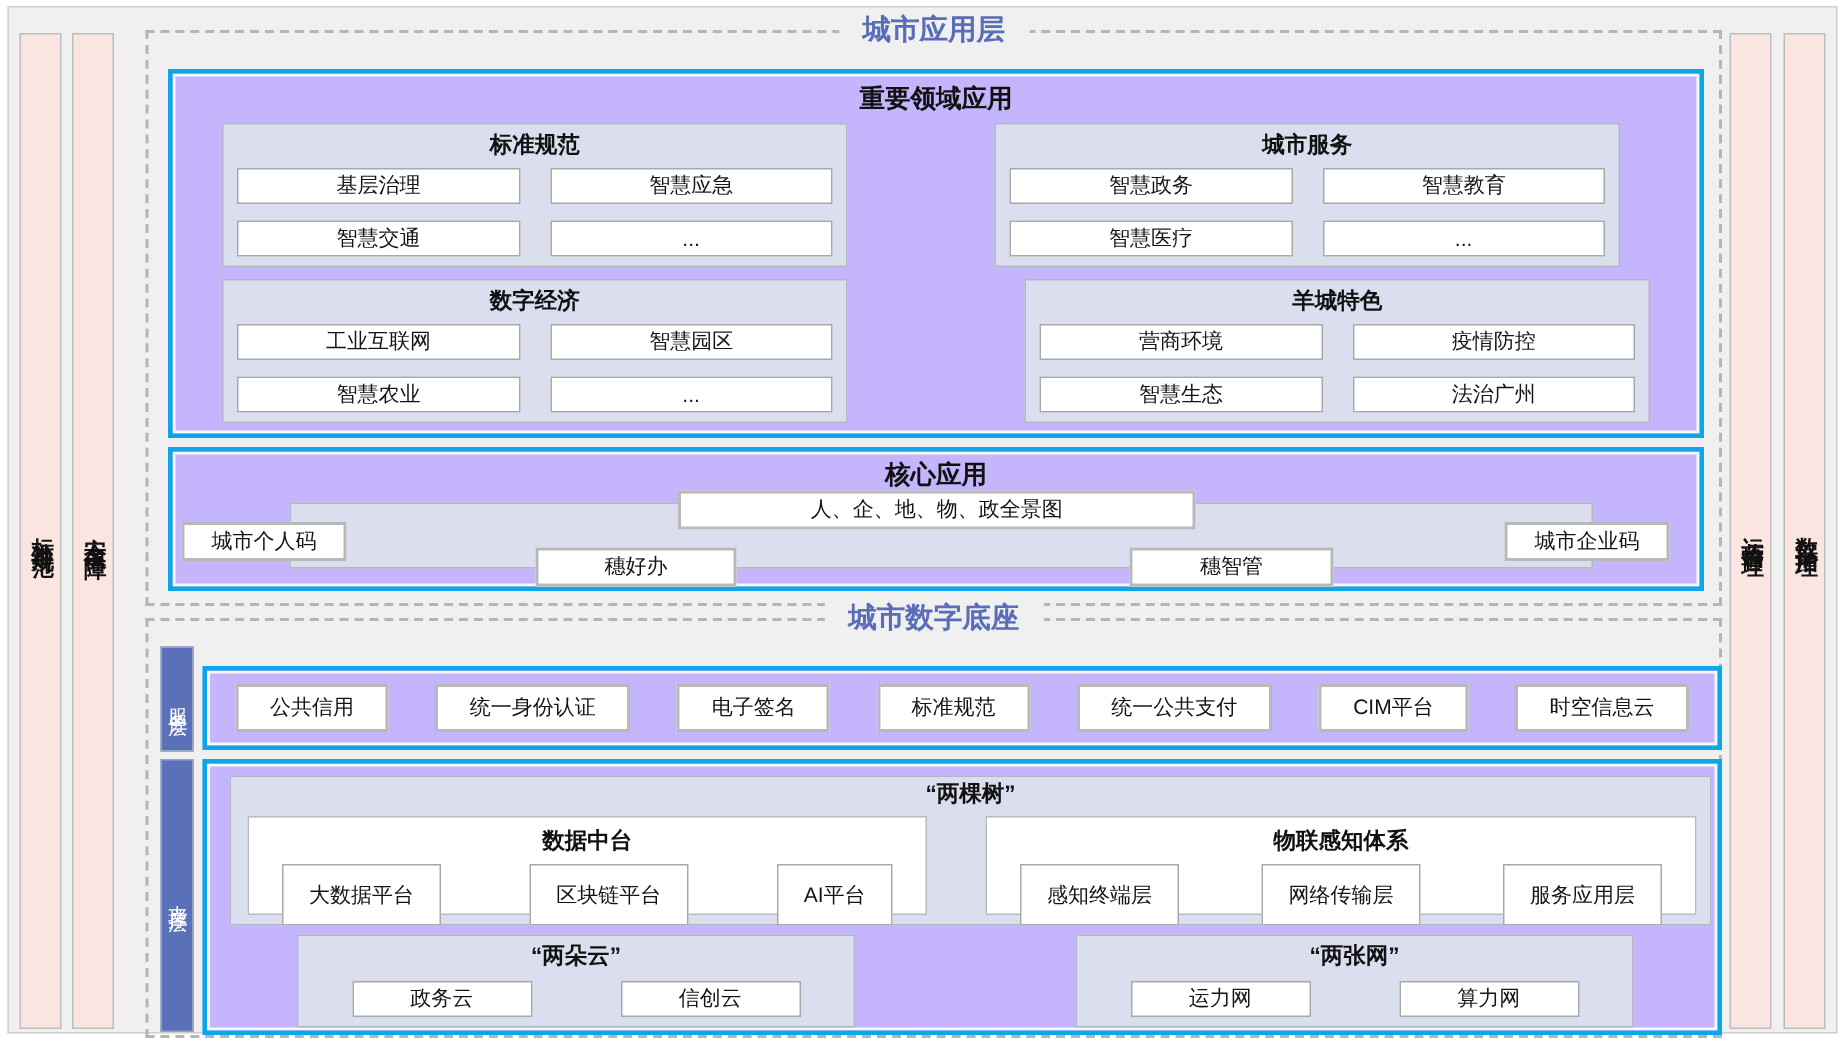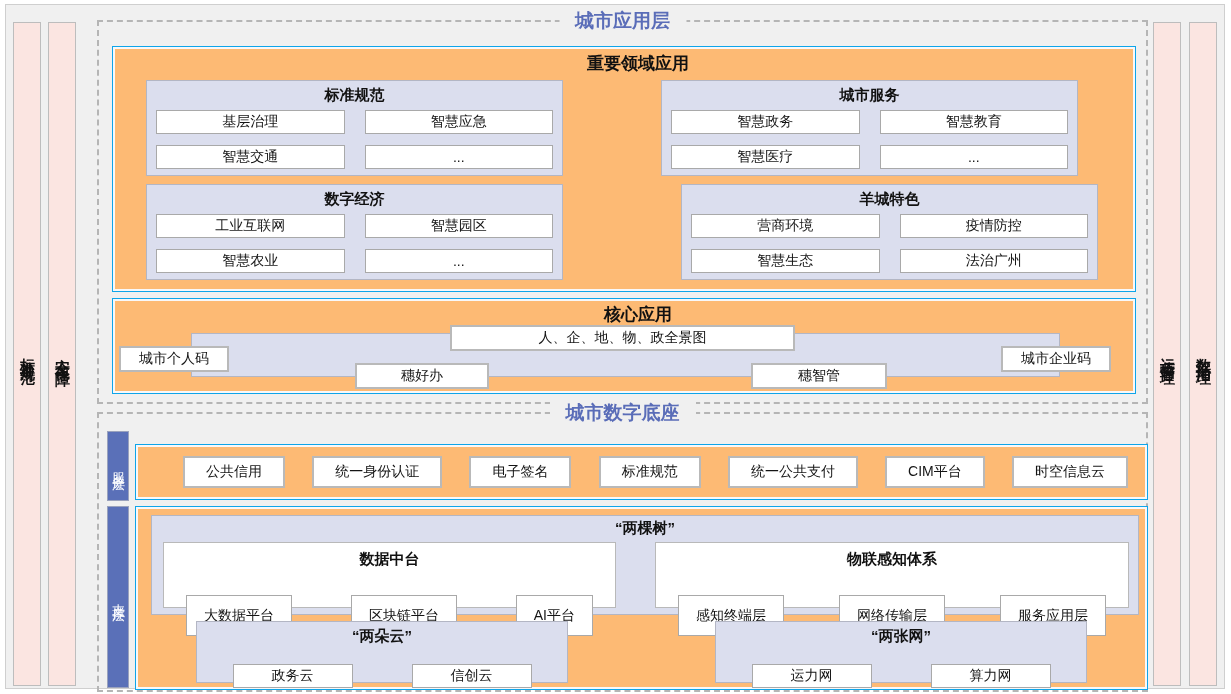--- a/index.html
+++ b/index.html
@@ -13,22 +13,22 @@
   .pillar span { writing-mode: vertical-rl; text-orientation: upright; font-weight: bold;
                  font-size: 15px; color: #111; letter-spacing: 4px; }
 
   
   .dashed { position: absolute; border: 2px dashed #b5b5b5; }
   .layer-title { position: absolute; top: -15px; left: 50%; transform: translateX(-50%);
                  background: #f0f0f0; padding: 0 16px; font-size: 19px; font-weight: bold;
                  color: #5a6db8; line-height: 28px; white-space: nowrap; }
 
   
-  .section { position: absolute; background: #fdba74; border: 1px solid #0ea5e9;
-             box-shadow: inset 0 0 0 2px #f8f8f9; padding-left: 28px; }
+  .section { position: absolute; background: #c4b5fd; border: 3px solid #0ea5e9;
+             box-shadow: inset 0 0 0 2px #f8f8f9; }
   .section-title { text-align: center; font-size: 17px; font-weight: bold; color: #111; padding-top: 5px; }
 
   
   .cat { position: absolute; width: 417px; height: 96px; background: #dbdeee; border: 1px solid #b3b6c4; }
   .cat-title { text-align: center; font-size: 15px; font-weight: bold; color: #111; line-height: 28px; }
   .cat-grid { display: grid; grid-template-columns: 1fr 1fr; column-gap: 20px; row-gap: 11px; padding: 1px 9px 0 9px; }
 
   .wbox { background: #ffffff; border: 1px solid #a9a9a9; color: #141414; font-size: 14px;
           display: flex; align-items: center; justify-content: center; white-space: nowrap; }
   .cat-grid .wbox { height: 24px; }
@@ -47,24 +47,24 @@
   .service-items { display: flex; align-items: center; justify-content: space-between;
                    padding: 0 19px; height: 100%; }
   .service-items .wbox { height: 32px; padding: 0 21px; border-width: 2px; border-color: #b9b9b9; }
 
   .lav { position: absolute; background: #dbdeee; border: 1px solid #b3b6c4; }
   .lav-title { text-align: center; font-size: 15px; font-weight: bold; color: #111; line-height: 23px; }
 
   .panel { position: absolute; top: 26px; height: 66px; background: #ffffff; border: 1px solid #b9b9b9; }
   .panel-title { text-align: center; font-size: 15px; font-weight: bold; color: #111; line-height: 26px; padding-top: 3px; }
   .panel-items { display: flex; justify-content: space-between; padding: 2px 22px 0 22px; }
-  .panel-items .wbox { height: 41px; padding: 0 17px; margin-top: 21px; }
+  .panel-items .wbox { height: 41px; padding: 0 17px; }
 
   .pair-items { display: flex; justify-content: center; gap: 59px; padding-top: 3px; }
-  .pair-items .wbox { height: 24px; width: 120px; margin-top: 12px; }
+  .pair-items .wbox { height: 24px; width: 120px; }
 </style>
 </head>
 <body>
 
 <div class="canvas">
   <div class="frame"></div>
 
   <div class="pillar" style="left:13px;">
     <span>标准规范</span>
   </div>

